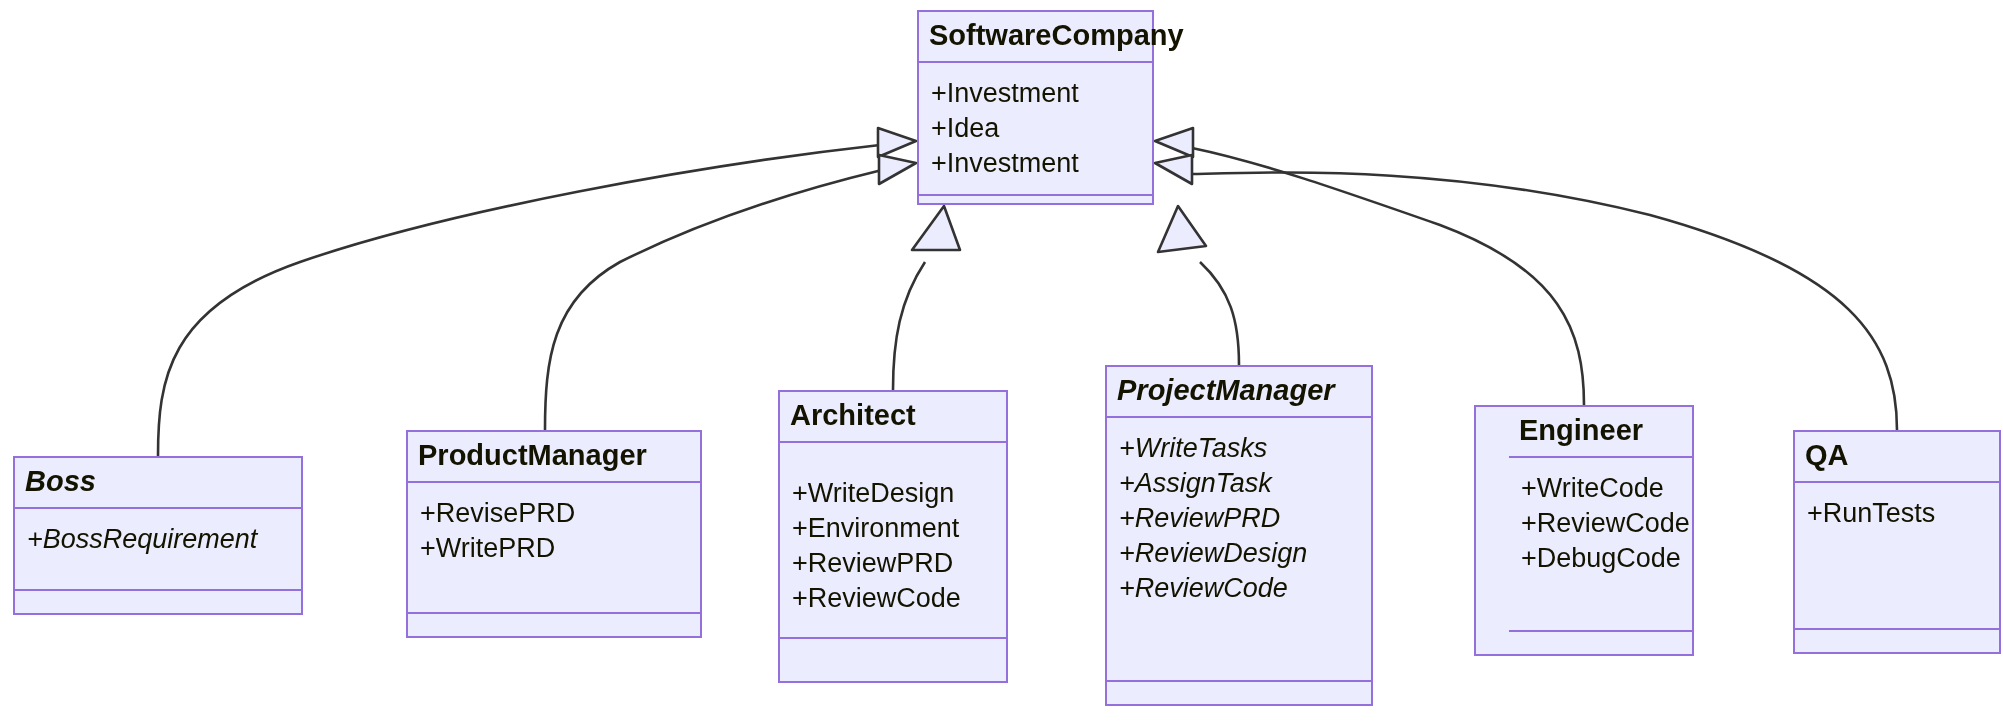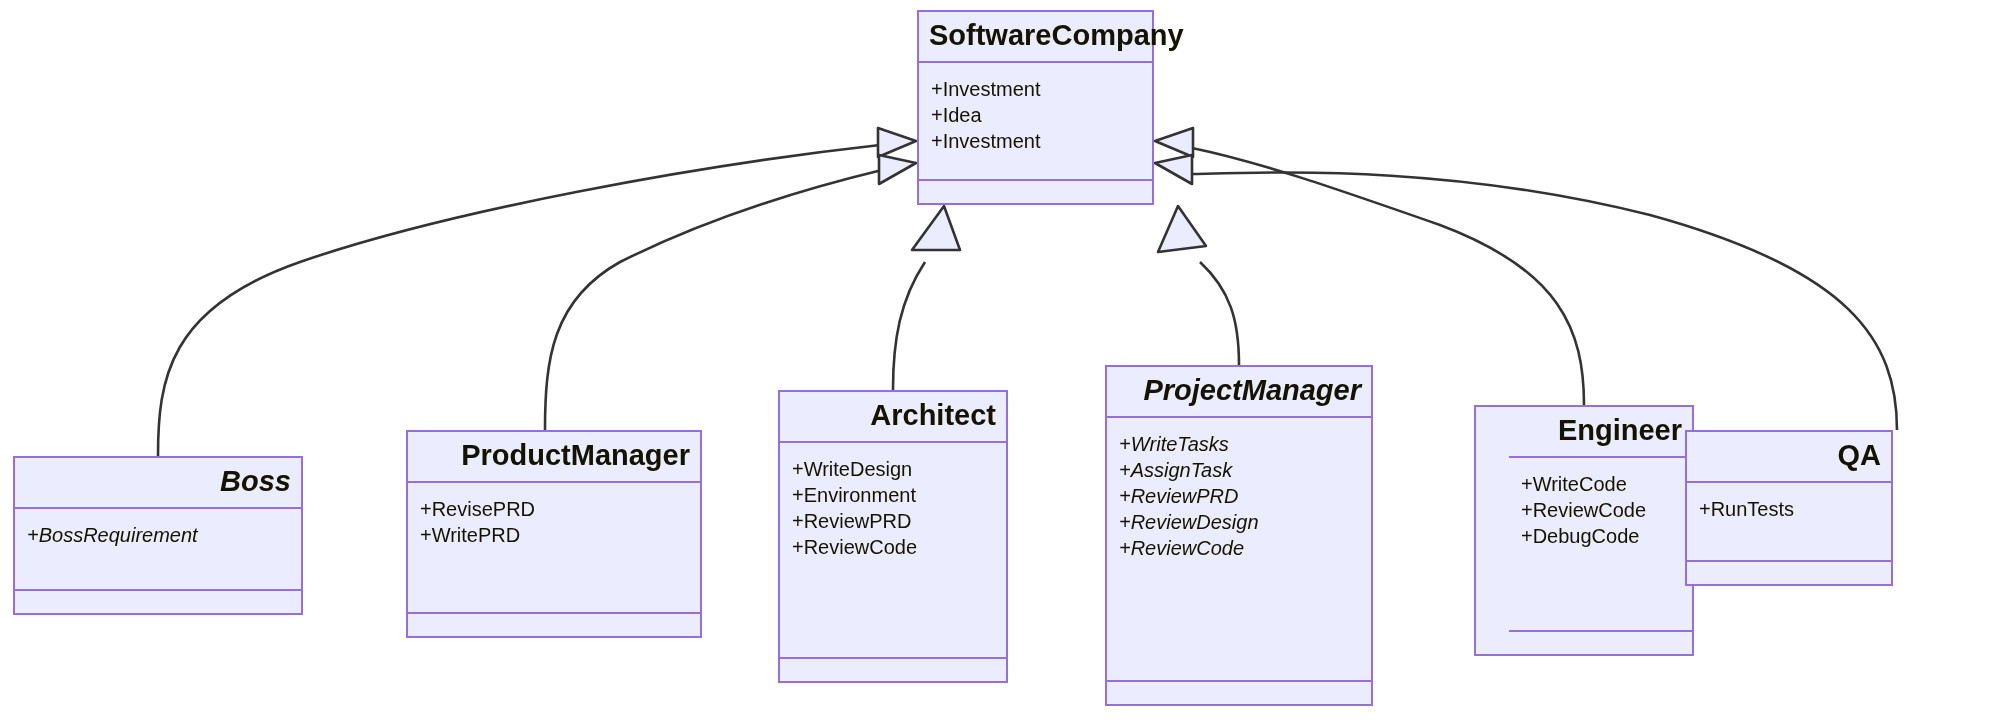--- a/index.html
+++ b/index.html
@@ -26,36 +26,36 @@
   }
   .uml-class {
     position: absolute;
     box-sizing: border-box;
     background: #ECECFF;
     border: 2px solid #9370DB;
     display: flex;
     flex-direction: column;
   }
   .class-title {
-    text-align: right;
+    text-align: left;
     font-weight: bold;
     font-size: 29px;
     color: #131300;
     padding: 9px 10px 11px 10px;
     border-bottom: 2px solid #9370DB;
     line-height: 1.0;
     white-space: nowrap;
   }
   .class-members {
     padding: 13px 12px 13px 12px;
     border-bottom: 2px solid #9370DB;
     flex: 1 1 auto;
   }
   .member-line {
-    font-size: 20px;
+    font-size: 27px;
     color: #131300;
     line-height: 1.30;
     white-space: nowrap;
   }
   .class-methods {
     min-height: 22px;
   }
 </style>
 </head>
 <body>
@@ -115,21 +115,21 @@
 
   <div class="uml-class" style="left:406px; top:430px; width:296px; height:208px;">
     <div class="class-title">ProductManager</div>
     <div class="class-members">
       <div class="member-line">+RevisePRD</div>
       <div class="member-line">+WritePRD</div>
     </div>
     <div class="class-methods"></div>
   </div>
 
-  <div class="uml-class" style="left:778px; top:390px; width:230px; height:293px;">
+  <div class="uml-class" style="left:778px; top:390px; width:230px; height:293px;gap:20px;">
     <div class="class-title">Architect</div>
     <div class="class-members">
       <div class="member-line">+WriteDesign</div>
       <div class="member-line">+Environment</div>
       <div class="member-line">+ReviewPRD</div>
       <div class="member-line">+ReviewCode</div>
     </div>
     <div class="class-methods"></div>
   </div>
 
@@ -148,21 +148,21 @@
   <div class="uml-class" style="left:1474px; top:405px; width:220px; height:251px;padding-left:33px;">
     <div class="class-title">Engineer</div>
     <div class="class-members">
       <div class="member-line">+WriteCode</div>
       <div class="member-line">+ReviewCode</div>
       <div class="member-line">+DebugCode</div>
     </div>
     <div class="class-methods"></div>
   </div>
 
-  <div class="uml-class" style="left:1685px; top:430px; width:208px; height:156px;">
+  <div class="uml-class" style="left:1793px; top:430px; width:208px; height:224px;">
     <div class="class-title">QA</div>
     <div class="class-members">
       <div class="member-line">+RunTests</div>
     </div>
     <div class="class-methods"></div>
   </div>
 
 </div>
 
 </body></html>

